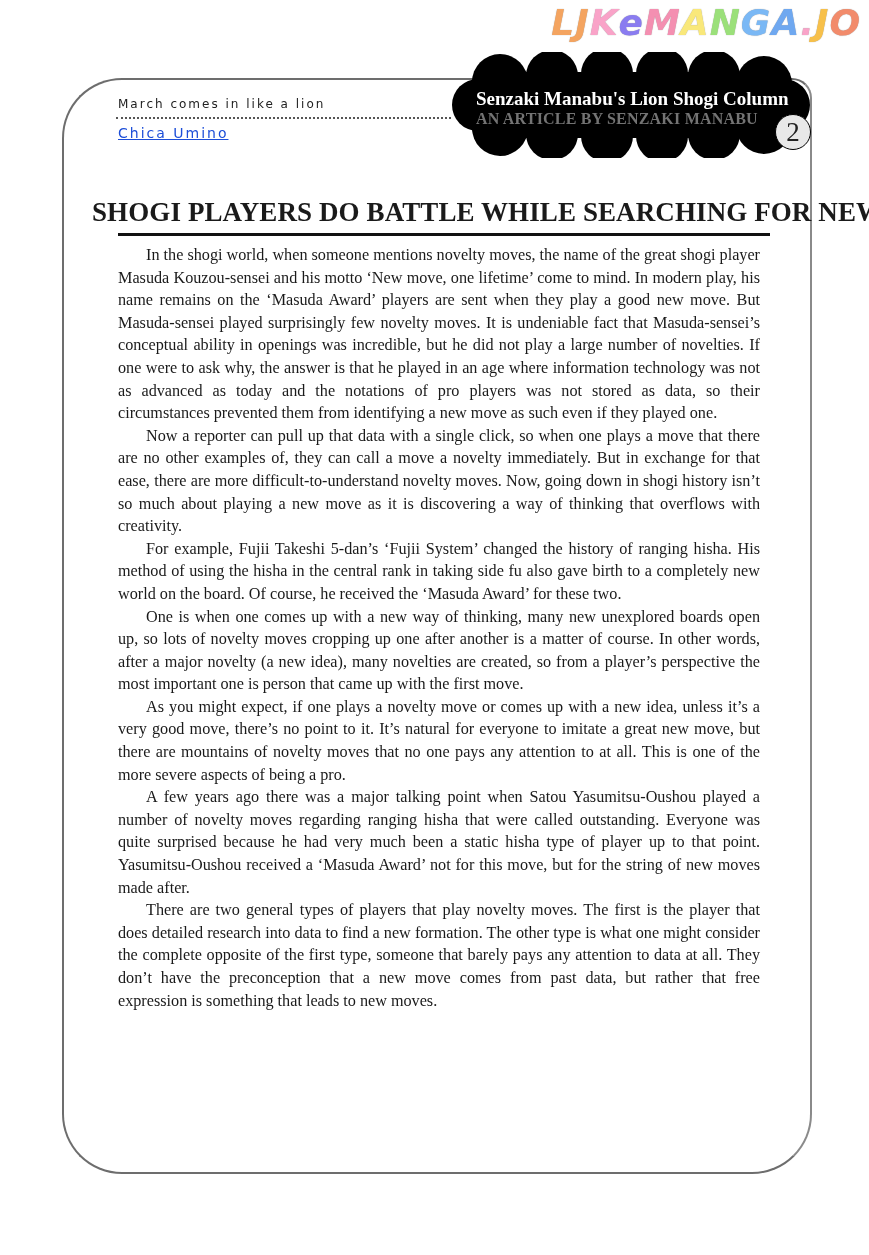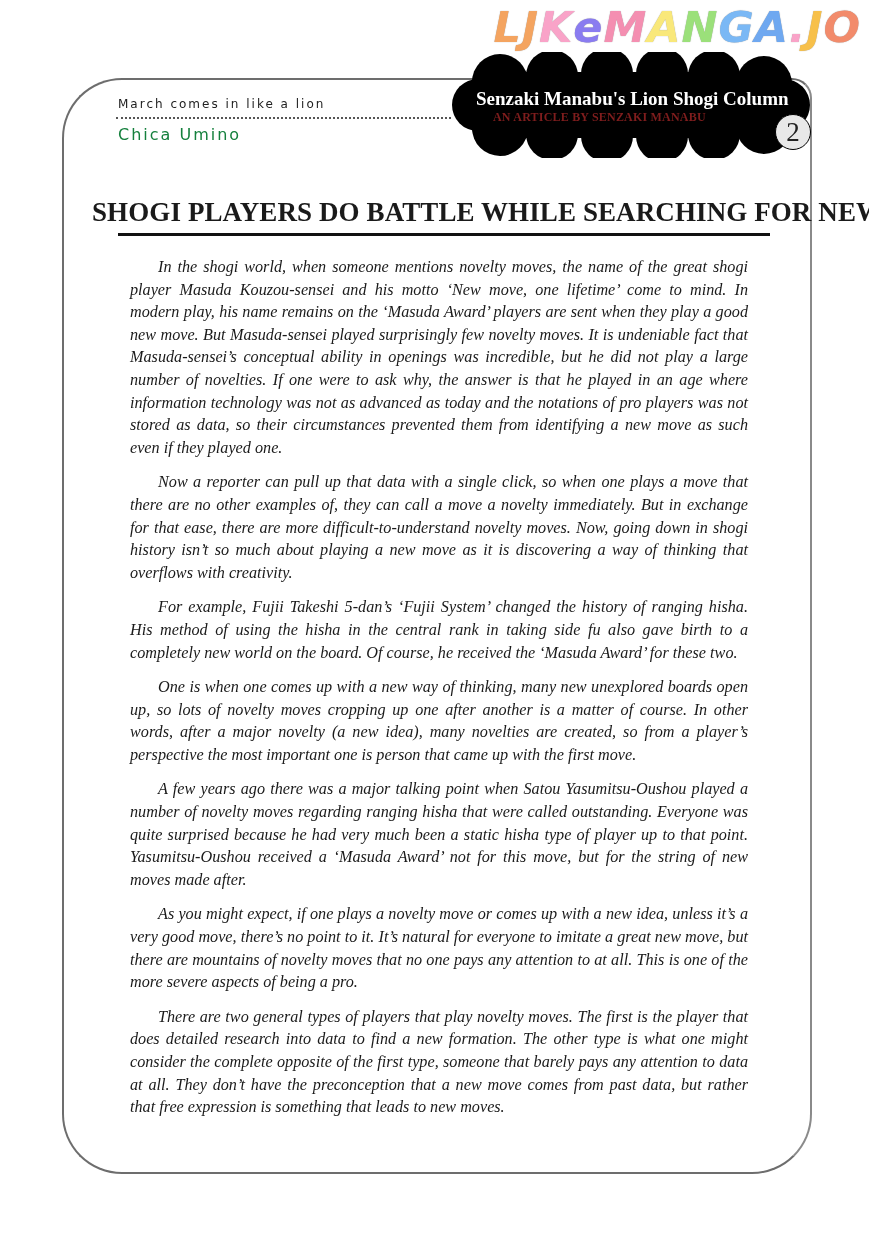--- a/index.html
+++ b/index.html
@@ -1,55 +1,55 @@
 <!DOCTYPE html>
 <html><head>
   <meta charset="utf-8">
   <style>
     html, body { margin:0; padding:0; background:#ffffff; }
     body { width:869px; height:1255px; position:relative; overflow:hidden;
            font-family:"Liberation Serif","DejaVu Serif",serif; color:#1a1a1a; }
 
     
     .watermark { position:absolute; top:2px; right:8px; font-family:"DejaVu Sans",sans-serif;
-                 font-weight:bold; font-style:italic; font-size:43px; letter-spacing:1px;
+                 font-weight:bold; font-style:italic; font-size:36px; letter-spacing:1px;
                  text-shadow:0 0 1px #999; }
     .watermark span { display:inline-block; }
 
     
     .frame { position:absolute; left:62px; top:78px; width:750px; height:1096px;
              border:2px solid #6d6d6d; border-radius:60px 20px 60px 60px;
              border-right-color:#8a8a8a; box-sizing:border-box; }
 
     
     .hdr-left { position:absolute; left:116px; top:94px; width:335px; }
     .series { font-family:"DejaVu Sans",sans-serif; font-size:12px; letter-spacing:2px;
               padding:3px 0 6px 2px; color:#222; }
     .dotline { border-top:2px dotted #555; width:100%; }
-    .author { font-family:"DejaVu Sans",sans-serif; font-size:16px; letter-spacing:2px;
-              padding:6px 0 0 2px; color:#15803d; }
+    .author { font-family:"DejaVu Sans",sans-serif; font-size:14px; letter-spacing:2px;
+              padding:6px 0 0 2px; color:#1d4ed8;text-decoration:underline; }
 
     
     .cloud { position:absolute; left:452px; top:52px; width:358px; height:106px; }
     .cloud svg { position:absolute; left:0; top:0; }
     .cloud-title { position:absolute; left:24px; top:36px; color:#fff; font-size:19px;
                    font-weight:bold; white-space:nowrap; }
-    .cloud-sub { position:absolute; left:41px; top:58px; color:#7f1d1d; font-size:12px;
+    .cloud-sub { position:absolute; left:24px; top:58px; color:#737373; font-size:16px;
                  font-weight:bold; white-space:nowrap; letter-spacing:0.2px; }
     .issue-num { position:absolute; left:323px; top:62px; width:34px; height:34px;
                  border-radius:50%; background:#e8e8e8; border:1.5px solid #000;
                  color:#222; font-size:27px; line-height:34px; text-align:center; }
 
     
     .headline { position:absolute; left:92px; top:197px; width:710px; font-size:27px;
                 font-weight:bold; letter-spacing:0.1px; white-space:nowrap; }
     .rule { position:absolute; left:118px; top:233px; width:652px; height:3px; background:#111; }
     .body { position:absolute; left:118px; top:244px; width:642px; font-size:16.2px;
             line-height:22.6px; text-align:justify; }
-    .body p { margin:12px; text-indent:28px;font-style:italic; }
+    .body p { margin:0; text-indent:28px; }
   </style>
 </head>
 <body>
 
 <div class="watermark">
   <span style="color: rgb(244, 164, 96);">L</span><span style="color: rgb(244, 164, 96);">J</span><span style="color: rgb(249, 163, 200);">K</span><span style="color: rgb(138, 124, 240);">e</span><span style="color: rgb(244, 143, 177);">M</span><span style="color: rgb(249, 232, 122);">A</span><span style="color: rgb(155, 224, 122);">N</span><span style="color: rgb(122, 184, 245);">G</span><span style="color: rgb(111, 168, 240);">A</span><span style="color: rgb(249, 163, 200);">.</span><span style="color: rgb(247, 192, 74);">J</span><span style="color: rgb(242, 139, 107);">O</span>
 </div>
 
 <div class="frame"></div>
 
@@ -85,16 +85,16 @@
 </div>
 
 <div class="headline">SHOGI PLAYERS DO BATTLE WHILE SEARCHING FOR NEW MOVES...</div>
 <div class="rule"></div>
 
 <div class="body">
   <p>In the shogi world, when someone mentions novelty moves, the name of the great shogi player Masuda Kouzou-sensei and his motto ‘New move, one lifetime’ come to mind. In modern play, his name remains on the ‘Masuda Award’ players are sent when they play a good new move. But Masuda-sensei played surprisingly few novelty moves. It is undeniable fact that Masuda-sensei’s conceptual ability in openings was incredible, but he did not play a large number of novelties. If one were to ask why, the answer is that he played in an age where information technology was not as advanced as today and the notations of pro players was not stored as data, so their circumstances prevented them from identifying a new move as such even if they played one.</p>
   <p>Now a reporter can pull up that data with a single click, so when one plays a move that there are no other examples of, they can call a move a novelty immediately. But in exchange for that ease, there are more difficult-to-understand novelty moves. Now, going down in shogi history isn’t so much about playing a new move as it is discovering a way of thinking that overflows with creativity.</p>
   <p>For example, Fujii Takeshi 5-dan’s ‘Fujii System’ changed the history of ranging hisha. His method of using the hisha in the central rank in taking side fu also gave birth to a completely new world on the board. Of course, he received the ‘Masuda Award’ for these two.</p>
   <p>One is when one comes up with a new way of thinking, many new unexplored boards open up, so lots of novelty moves cropping up one after another is a matter of course. In other words, after a major novelty (a new idea), many novelties are created, so from a player’s perspective the most important one is person that came up with the first move.</p>
+  <p>As you might expect, if one plays a novelty move or comes up with a new idea, unless it’s a very good move, there’s no point to it. It’s natural for everyone to imitate a great new move, but there are mountains of novelty moves that no one pays any attention to at all. This is one of the more severe aspects of being a pro.</p>
   <p>A few years ago there was a major talking point when Satou Yasumitsu-Oushou played a number of novelty moves regarding ranging hisha that were called outstanding. Everyone was quite surprised because he had very much been a static hisha type of player up to that point. Yasumitsu-Oushou received a ‘Masuda Award’ not for this move, but for the string of new moves made after.</p>
-  <p>As you might expect, if one plays a novelty move or comes up with a new idea, unless it’s a very good move, there’s no point to it. It’s natural for everyone to imitate a great new move, but there are mountains of novelty moves that no one pays any attention to at all. This is one of the more severe aspects of being a pro.</p>
   <p>There are two general types of players that play novelty moves. The first is the player that does detailed research into data to find a new formation. The other type is what one might consider the complete opposite of the first type, someone that barely pays any attention to data at all. They don’t have the preconception that a new move comes from past data, but rather that free expression is something that leads to new moves.</p>
 </div>
 
 </body></html>

